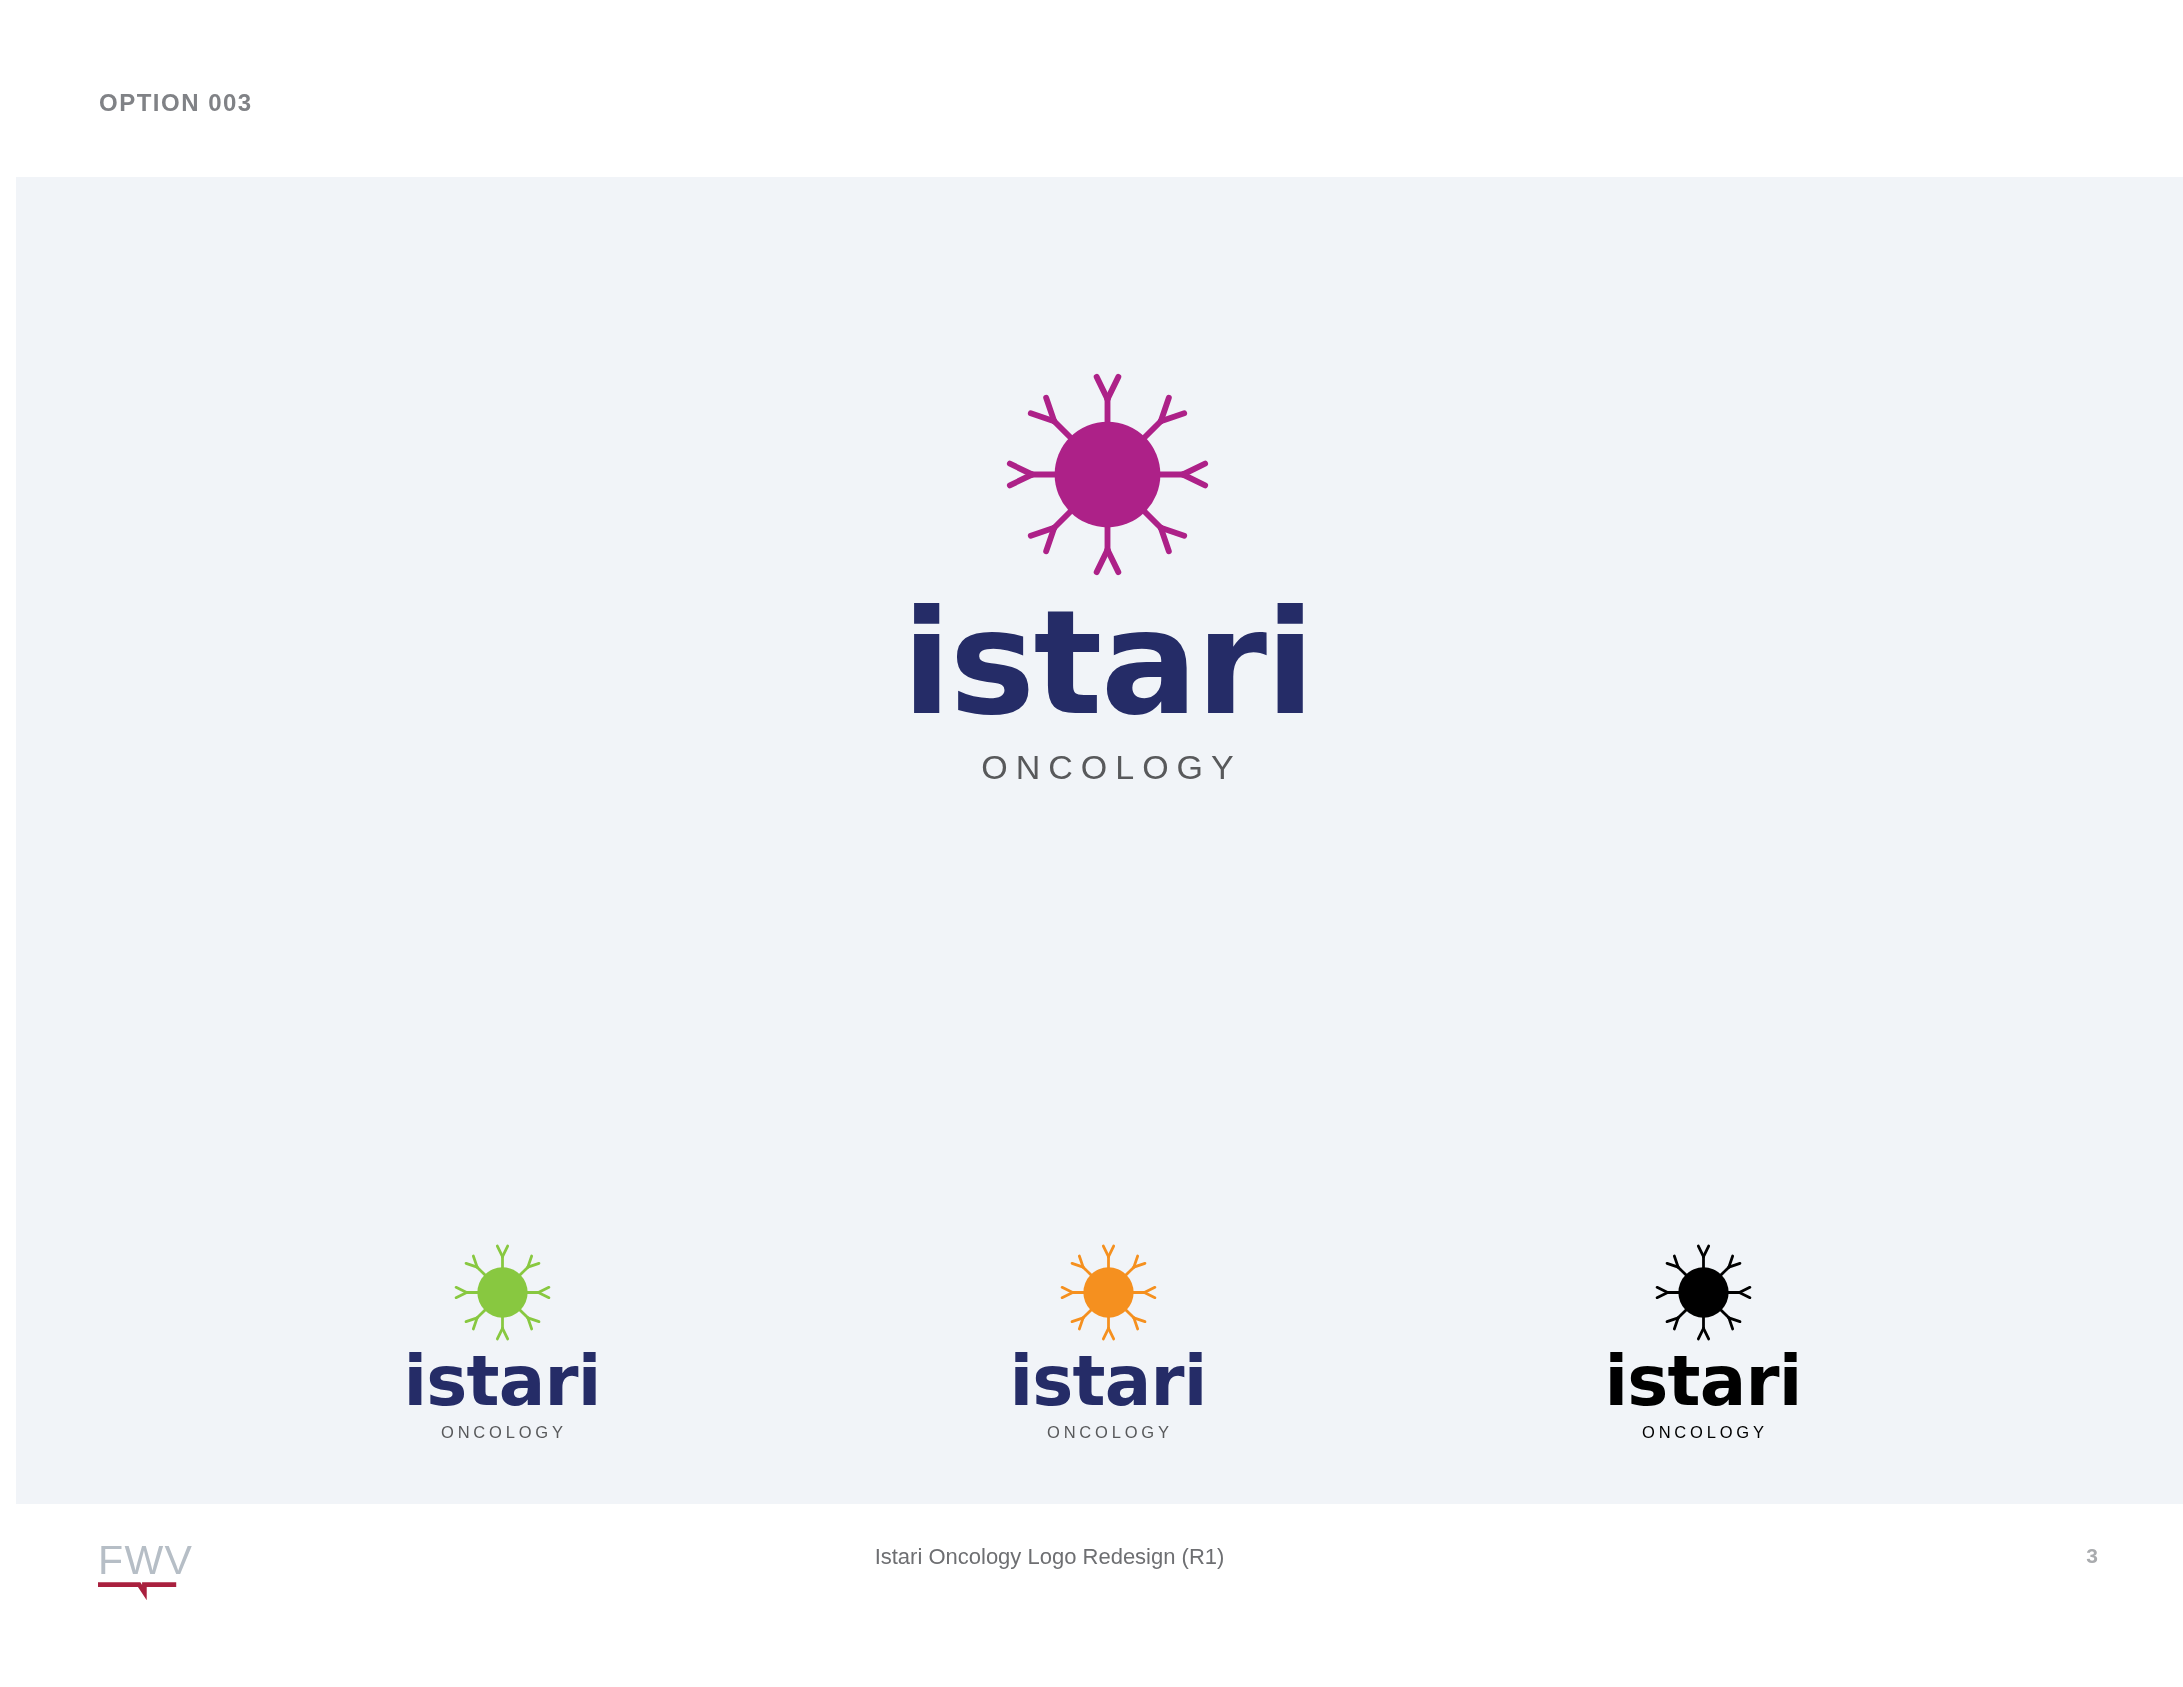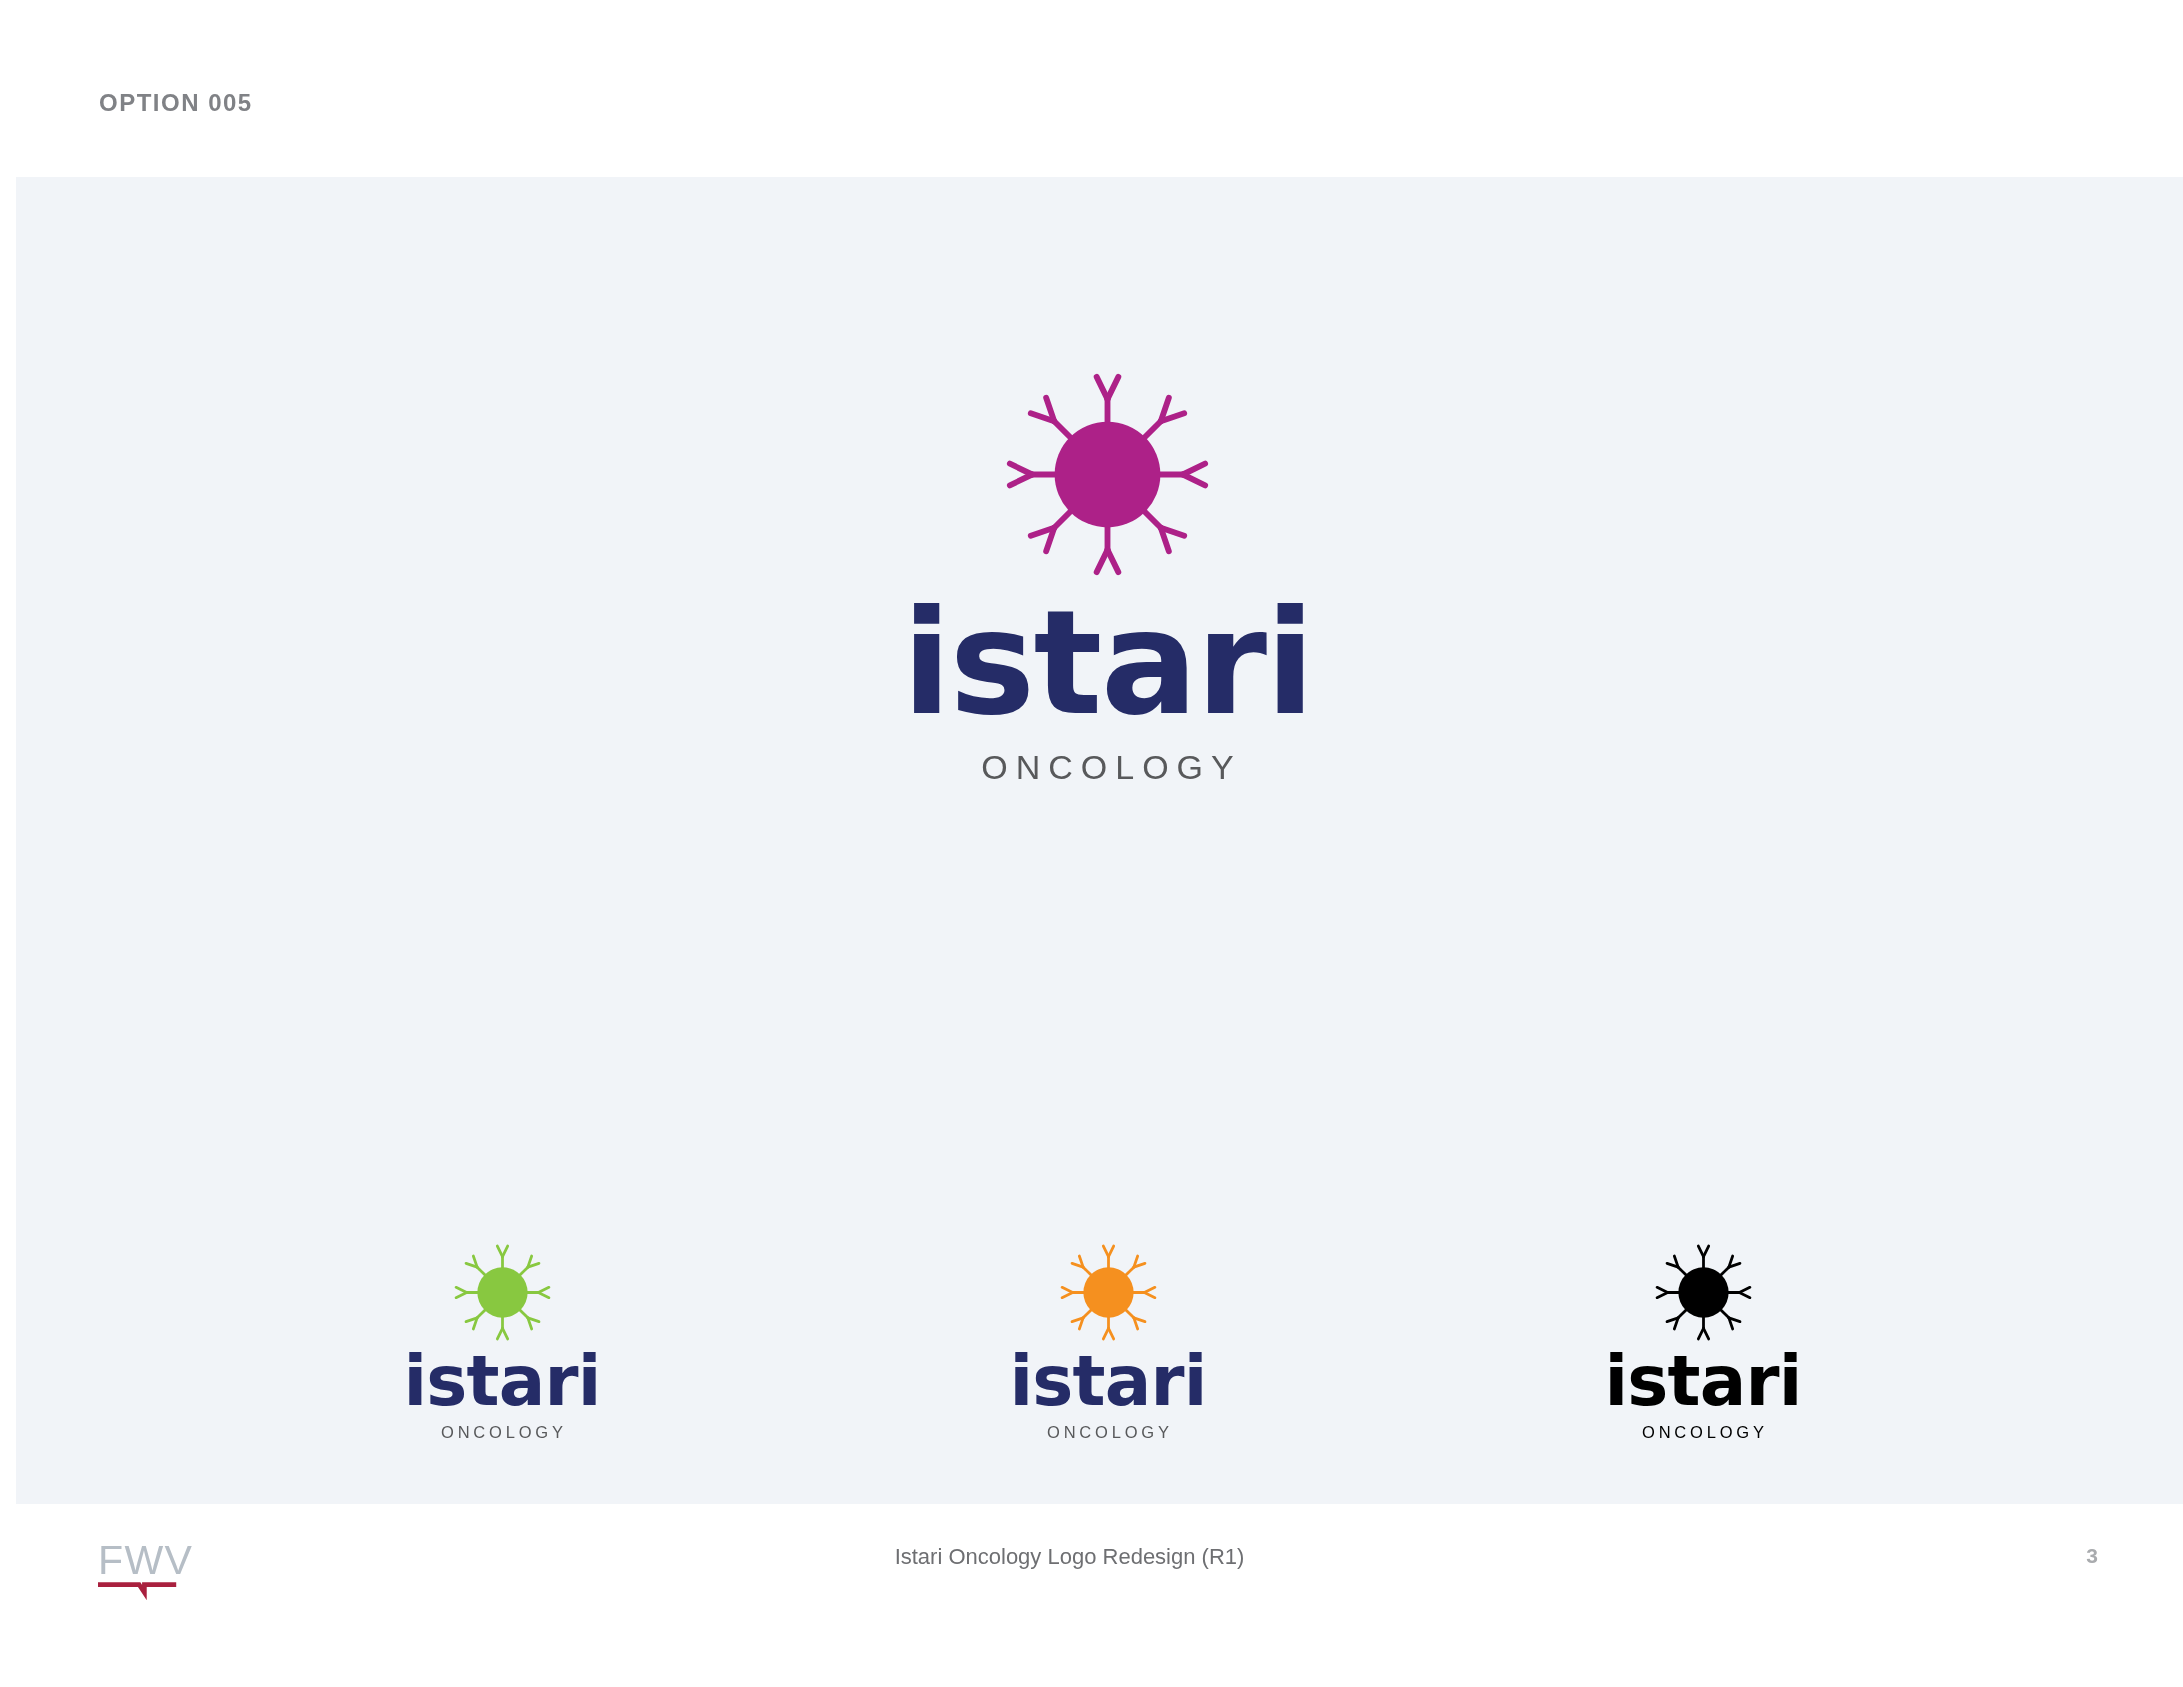--- a/index.html
+++ b/index.html
@@ -137,36 +137,35 @@
   }
   .footer-title {
     position: absolute;
     left: 0;
     top: 40px;
     width: 2099px;
     text-align: center;
     font-size: 22px;
     color: #6E6F72;
     font-family: "Liberation Sans", sans-serif;
-    padding-left: 20px;
   }
   .page-number {
     position: absolute;
     right: 85px;
     top: 40px;
     font-size: 21px;
     font-weight: bold;
     color: #A9ABAE;
   }
 </style>
 </head>
 <body>
 
 <div class="slide-header">
-  <div class="header-label" style="color: rgb(128, 130, 134);">OPTION 005</div>
+  <div class="header-label" style="color: rgb(128, 130, 134);">OPTION 003</div>
 </div>
 
 <div class="canvas-panel">
 
   <div class="lockup lockup-primary">
 
     <div class="mark-wrap">
       <svg class="mark" width="225" height="225" viewBox="0 0 100 100">
         <g id="primary-mark-group" fill="none" stroke-linecap="round" stroke-width="2.6" stroke="#AD2188">
             <path d="M50.00 28.00 L50.00 16.50"></path>

